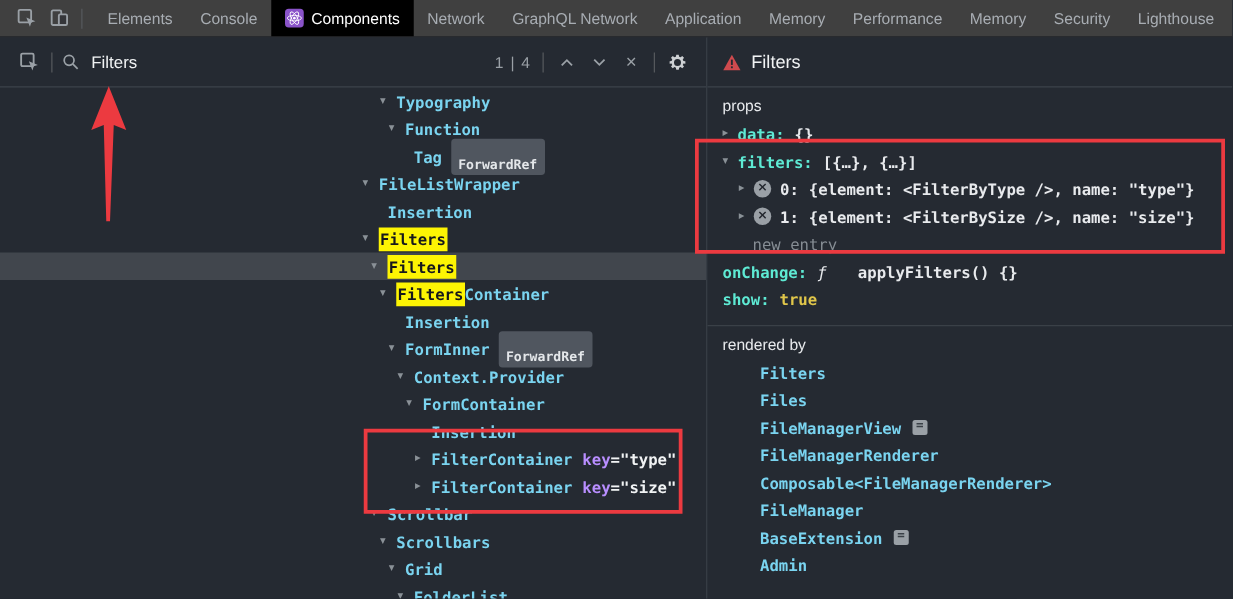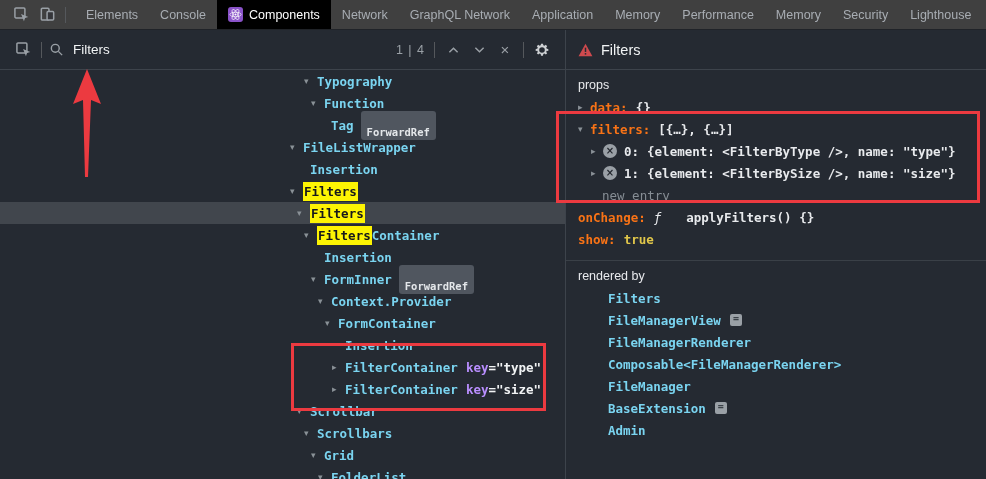--- a/index.html
+++ b/index.html
@@ -67,21 +67,21 @@
   .section { padding: 8px 12px 10px; }
   .sec-header { font-size: 12.5px; color: #e8eaed; height: 18px; }
   .sec-divider { border-top: 1px solid #3a4047; }
   .prop-row { height: 22px; display: flex; align-items: center; white-space: nowrap;
               font-family: "DejaVu Sans Mono", monospace; font-size: 12.5px; font-weight: bold; }
   .ind0 { padding-left: 0; } .ind1 { padding-left: 13px; } .ind2 { padding-left: 24px; }
   .p-arrow { width: 12px; flex: 0 0 12px; color: #8a9197; font-size: 9px; font-family: "DejaVu Sans", sans-serif; }
   .remove-circle { width: 14px; height: 14px; border-radius: 50%; background: #9aa0a6; color: #23272e;
               font-size: 10px; line-height: 14px; text-align: center; font-weight: bold; margin-right: 7px;
               font-family: "DejaVu Sans", sans-serif; flex: 0 0 14px; }
-  .k-purple { color: #f97316; } .k-white { color: #e8eaed; } .k-gray { color: #868d94; font-weight: normal; }
+  .k-purple { color: #5eead4; } .k-white { color: #e8eaed; } .k-gray { color: #868d94; font-weight: normal; }
   .v-white { color: #e8eaed; margin-left: 8px; } .v-yellow { color: #e0c64a; margin-left: 8px; }
   .v-blue { color: #79a8f7; margin-left: 8px; }
   .fn-f { color: #e8eaed; font-style: italic; margin-left: 8px; font-weight: normal; }
   .fn-f + .v-white { margin-left: 25px; }
   .rb-item { height: 22px; display: flex; align-items: center; padding-left: 30px;
              font-family: "DejaVu Sans Mono", monospace; font-size: 12.5px; font-weight: bold; color: #7ad4f0; }
   .eq-badge { background: #9aa0a6; color: #3a4047; border-radius: 2px; font-size: 10px; line-height: 10px;
               padding: 0 3px 2px; margin-left: 9px; font-weight: bold; }
 
   
@@ -339,20 +339,23 @@
 
     <div class="sec-divider"></div>
 
     <div class="section">
       <div class="sec-header">rendered by</div>
       <div>
           <div class="rb-item">
             <span>Filters</span>
           </div>
           <div class="rb-item">
+            <span>Files</span>
+          </div>
+          <div class="rb-item">
             <span>FileManagerView</span>
             <span class="eq-badge">=</span>
           </div>
           <div class="rb-item">
             <span>FileManagerRenderer</span>
           </div>
           <div class="rb-item">
             <span>Composable&lt;FileManagerRenderer&gt;</span>
           </div>
           <div class="rb-item">

